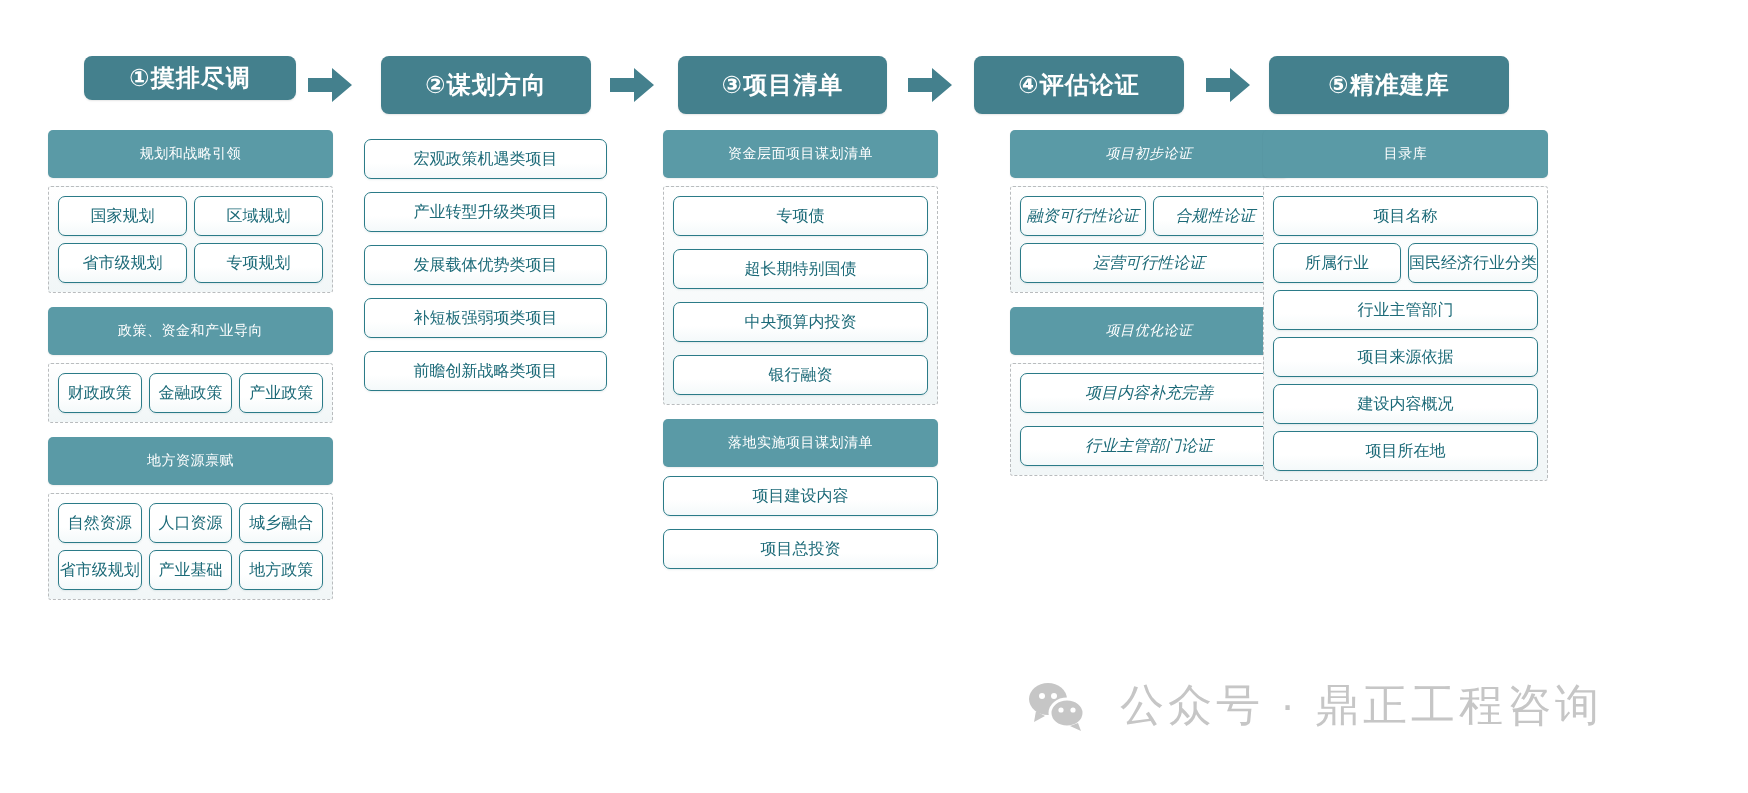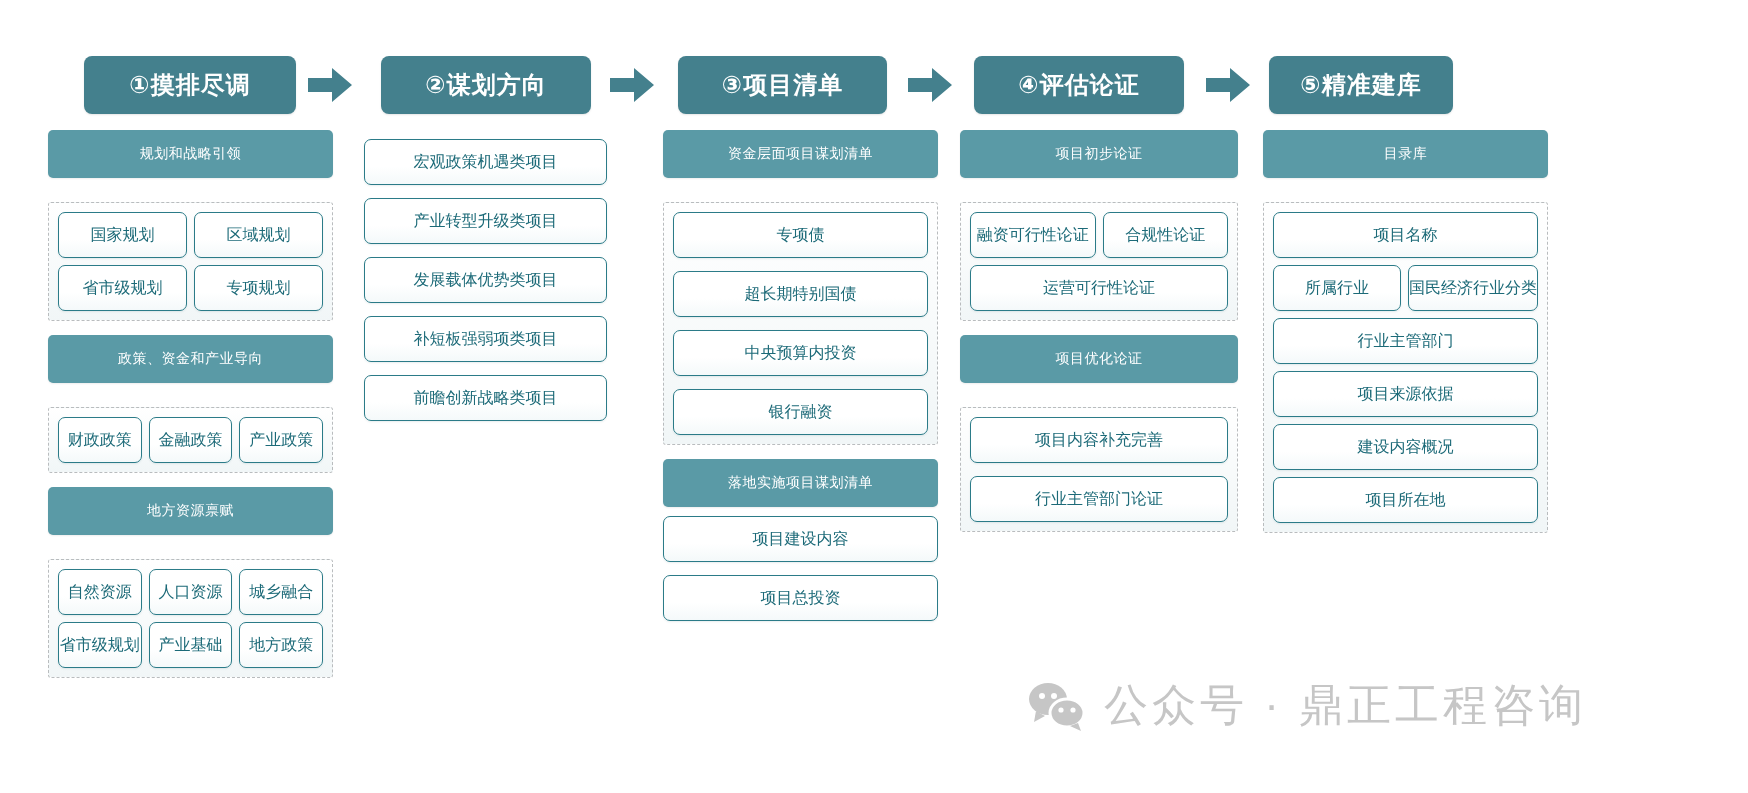--- a/index.html
+++ b/index.html
@@ -54,21 +54,21 @@
     border-radius: 5px;
     display: flex;
     align-items: center;
     justify-content: center;
     letter-spacing: 0.5px;
     box-shadow: 0 1px 2px rgba(0,0,0,0.07);
   }
   .group-body {
     border: 1px dashed #b9bcbe;
     border-radius: 3px;
-    margin-top: 24px;
+    margin-top: 8px;
     padding: 9px;
     background: linear-gradient(180deg,#ffffff 0%, #f1f6f7 100%);
   }
   .group-body.no-frame {
     border: none;
     background: none;
     padding: 0;
     margin-top: 9px;
   }
 
@@ -79,57 +79,57 @@
     margin-bottom: 7px;
   }
   .row:last-child { margin-bottom: 0; }
   .chip {
     flex: 1 1 0;
     border: 1px solid #2b7b88;
     border-radius: 7px;
     background: linear-gradient(180deg,#ffffff 0%, #ffffff 60%, #f4f9fa 100%);
     color: #1c6a78;
     font-size: 16px;
-    height: 46px;
+    height: 40px;
     display: flex;
     align-items: center;
     justify-content: center;
     white-space: nowrap;
     box-shadow: 0 1px 2px rgba(40,90,100,0.10);
   }
 
   
   .list .row { margin-bottom: 13px; }
   .list .row:last-child { margin-bottom: 0; }
 
   
   #watermark {
     position: absolute;
     left: 1026px;
     top: 676px;
     display: flex;
     align-items: center;
-    gap: 16px;
+    gap: 32px;
     color: #c6c6c6;
     font-size: 44px;
     letter-spacing: 4px;
     user-select: none;
     justify-content: center;
   }
   #watermark .wm-icon { width: 62px; height: 50px; }
 </style>
 </head>
 <body>
 
 <div id="canvas">
-    <div class="stage-header" style="left: 84px; top: 56px; width: 212px; height: 58px;">①摸排尽调</div>
+    <div class="stage-header" style="left: 84px; top: 56px; width: 212px; height: 44px;">①摸排尽调</div>
     <div class="stage-header" style="left: 381px; top: 56px; width: 210px; height: 58px;">②谋划方向</div>
     <div class="stage-header" style="left: 678px; top: 56px; width: 209px; height: 58px;">③项目清单</div>
     <div class="stage-header" style="left: 974px; top: 56px; width: 210px; height: 58px; text-align: center;">④评估论证</div>
-    <div class="stage-header" style="left: 1269px; top: 56px; width: 184px; height: 58px;">⑤精准建库</div>
+    <div class="stage-header" style="left: 1269px; top: 56px; width: 240px; height: 58px;">⑤精准建库</div>
     <div class="arrow" style="left: 308px; top: 68px;">
       <svg width="44" height="34" viewBox="0 0 44 34">
         <path d="M0 10 L24 10 L24 0 L44 17 L24 34 L24 24 L0 24 Z" fill="#44808d"></path>
       </svg>
     </div>
     <div class="arrow" style="left: 610px; top: 68px;">
       <svg width="44" height="34" viewBox="0 0 44 34">
         <path d="M0 10 L24 10 L24 0 L44 17 L24 34 L24 24 L0 24 Z" fill="#44808d"></path>
       </svg>
     </div>
@@ -227,21 +227,21 @@
         <div class="group-body no-frame list">
           <div class="row">
             <div class="chip">项目建设内容</div>
           </div>
           <div class="row">
             <div class="chip">项目总投资</div>
           </div>
         </div>
       </div>
     </div>
-    <div class="column" style="left: 960px; width: 278px;">
+    <div class="column" style="left: 1010px; width: 278px; font-style: italic;">
       <div class="group">
         <div class="group-title">项目初步论证</div>
         <div class="group-body">
           <div class="row">
             <div class="chip">融资可行性论证</div>
             <div class="chip">合规性论证</div>
           </div>
           <div class="row">
             <div class="chip">运营可行性论证</div>
           </div>

